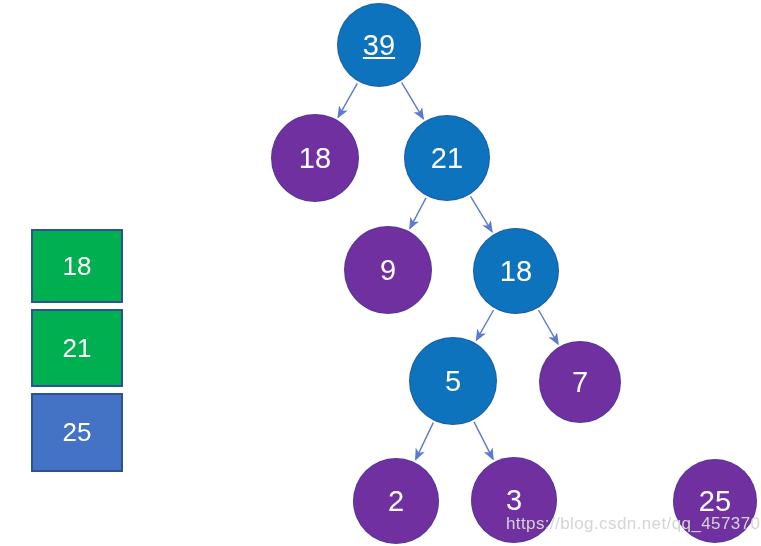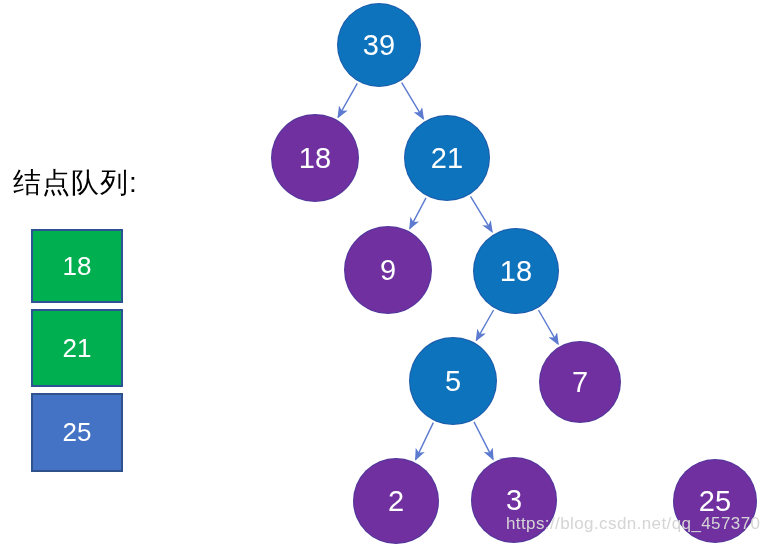--- a/index.html
+++ b/index.html
@@ -25,21 +25,20 @@
   .watermark{
     position:absolute;left:506px;top:514px;font-size:17px;
     color:rgba(213,213,213,0.95);letter-spacing:0.4px;white-space:nowrap;z-index:6;
   }
 </style>
 </head>
 <body>
 
 <div class="stage">
 
-  <div class="queue-label">结点队列:</div>
 
   <div class="queue-box" style="left: 31px; top: 229px; width: 92px; height: 74px; background: rgb(0, 175, 80); border-color: rgb(46, 83, 149);">
     <span>18</span>
   </div>
   <div class="queue-box" style="left: 31px; top: 309px; width: 92px; height: 78px; background: rgb(0, 175, 80); border-color: rgb(46, 83, 149);">
     <span>21</span>
   </div>
   <div class="queue-box" style="left: 31px; top: 393px; width: 92px; height: 79px; background: rgb(68, 114, 196); border-color: rgb(47, 82, 143);">
     <span>25</span>
   </div>
@@ -53,21 +52,21 @@
   <line x1="357.3" y1="83.3" x2="338.2" y2="117.1" stroke="#5B7AD0" stroke-width="1.4" marker-end="url(#arrowhead)"></line>
       <line x1="401.7" y1="82.7" x2="423.3" y2="118.6" stroke="#5B7AD0" stroke-width="1.4" marker-end="url(#arrowhead)"></line>
       <line x1="426.0" y1="197.8" x2="409.9" y2="228.4" stroke="#5B7AD0" stroke-width="1.4" marker-end="url(#arrowhead)"></line>
       <line x1="470.5" y1="196.4" x2="492.0" y2="231.7" stroke="#5B7AD0" stroke-width="1.4" marker-end="url(#arrowhead)"></line>
       <line x1="493.6" y1="310.0" x2="476.4" y2="340.2" stroke="#5B7AD0" stroke-width="1.4" marker-end="url(#arrowhead)"></line>
       <line x1="538.5" y1="310.0" x2="558.0" y2="343.9" stroke="#5B7AD0" stroke-width="1.4" marker-end="url(#arrowhead)"></line>
       <line x1="433.3" y1="422.6" x2="415.7" y2="459.4" stroke="#5B7AD0" stroke-width="1.4" marker-end="url(#arrowhead)"></line>
       <line x1="474.0" y1="421.9" x2="493.0" y2="459.1" stroke="#5B7AD0" stroke-width="1.4" marker-end="url(#arrowhead)"></line>
     </svg>
 
-  <div class="node" style="left: 337px; top: 3px; width: 84px; height: 84px; background: rgb(13, 115, 188); color: rgb(255, 255, 255);">
+  <div class="node" style="left: 337px; top: 3px; width: 84px; height: 84px; background: rgb(13, 115, 188); color: rgb(255, 255, 255); text-decoration: underline;">
     <span>39</span>
   </div>
   <div class="node" style="left: 271px; top: 114px; width: 88px; height: 88px; background: rgb(112, 48, 160); color: rgb(255, 255, 255);">
     <span>18</span>
   </div>
   <div class="node" style="left: 404px; top: 115px; width: 86px; height: 86px; background: rgb(13, 115, 188); color: rgb(255, 255, 255);">
     <span>21</span>
   </div>
   <div class="node" style="left: 344px; top: 226px; width: 88px; height: 88px; background: rgb(112, 48, 160); color: rgb(255, 255, 255);">
     <span>9</span>

